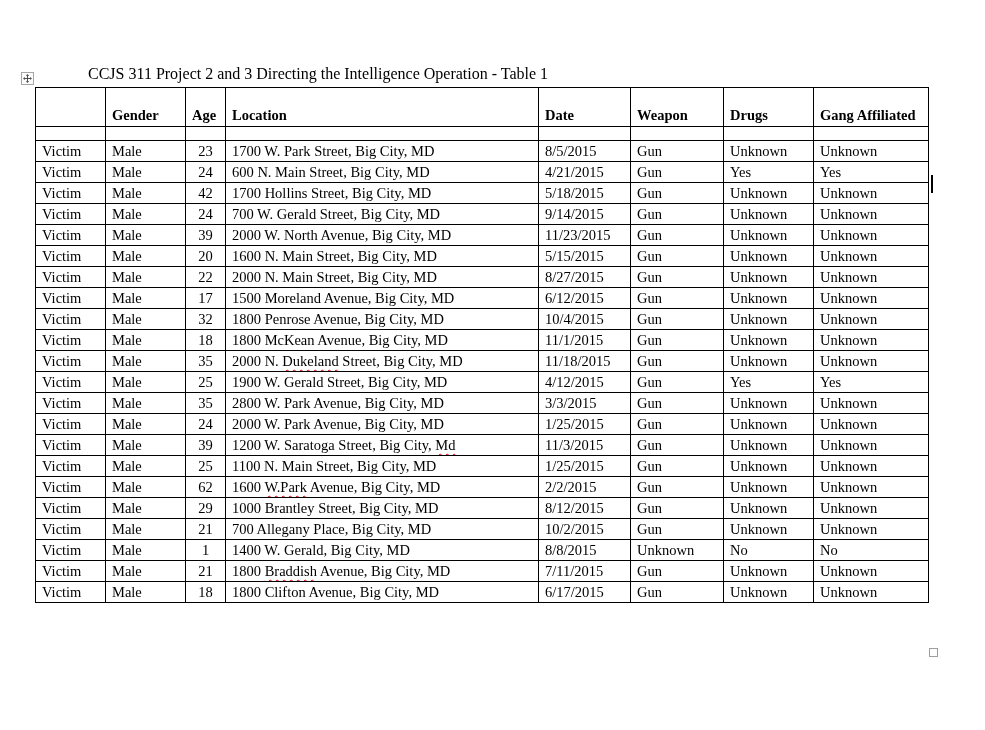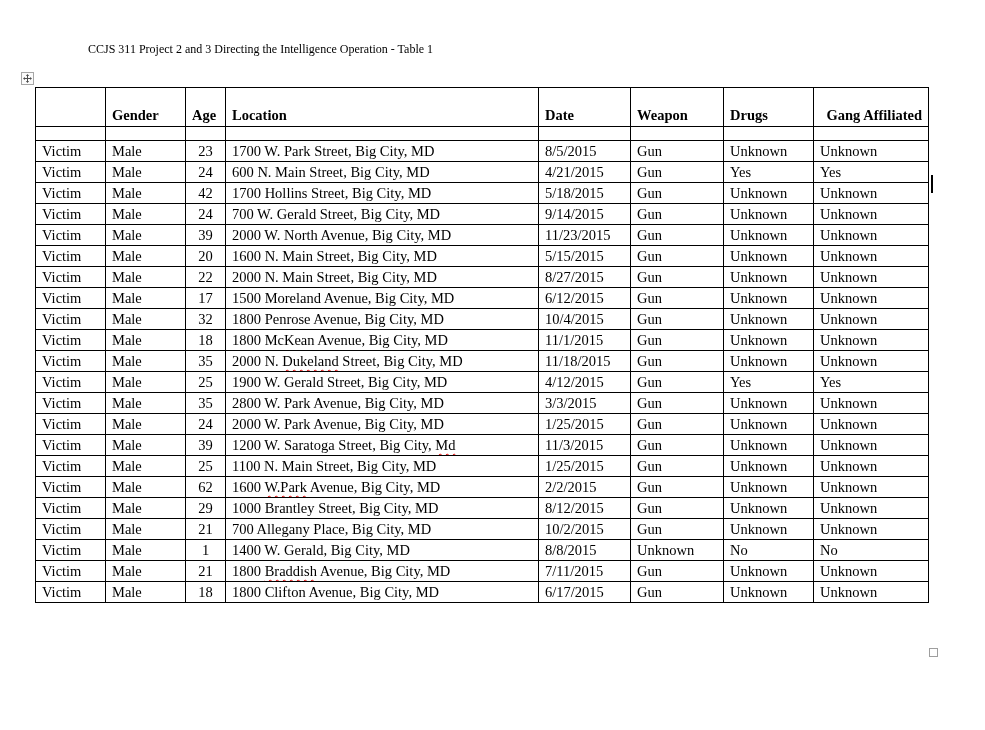--- a/index.html
+++ b/index.html
@@ -14,22 +14,22 @@
   }
   .canvas {
     position: relative;
     width: 985px;
     height: 730px;
     background: #ffffff;
   }
   .doc-title {
     position: absolute;
     left: 88px;
-    top: 42px;
-    font-size: 12px;
+    top: 65px;
+    font-size: 16px;
     white-space: nowrap;
   }
   .move-handle {
     position: absolute;
     left: 21px;
     top: 72px;
     width: 13px;
     height: 13px;
     border: 1px solid #a6a6a6;
     background: #fbfbfb;
@@ -62,21 +62,20 @@
   }
   tr.header-row td {
     height: 36px;
     vertical-align: bottom;
     font-weight: bold;
     padding-bottom: 2px;
     margin-left: 45px;
   }
   tr.header-row td.wrap {
     white-space: normal;
-    text-align: right;
   }
   tr.empty-row td {
     height: 13px;
   }
   tr.data-row td {
     height: 20px;
   }
   td.num {
     text-align: center;
   }

